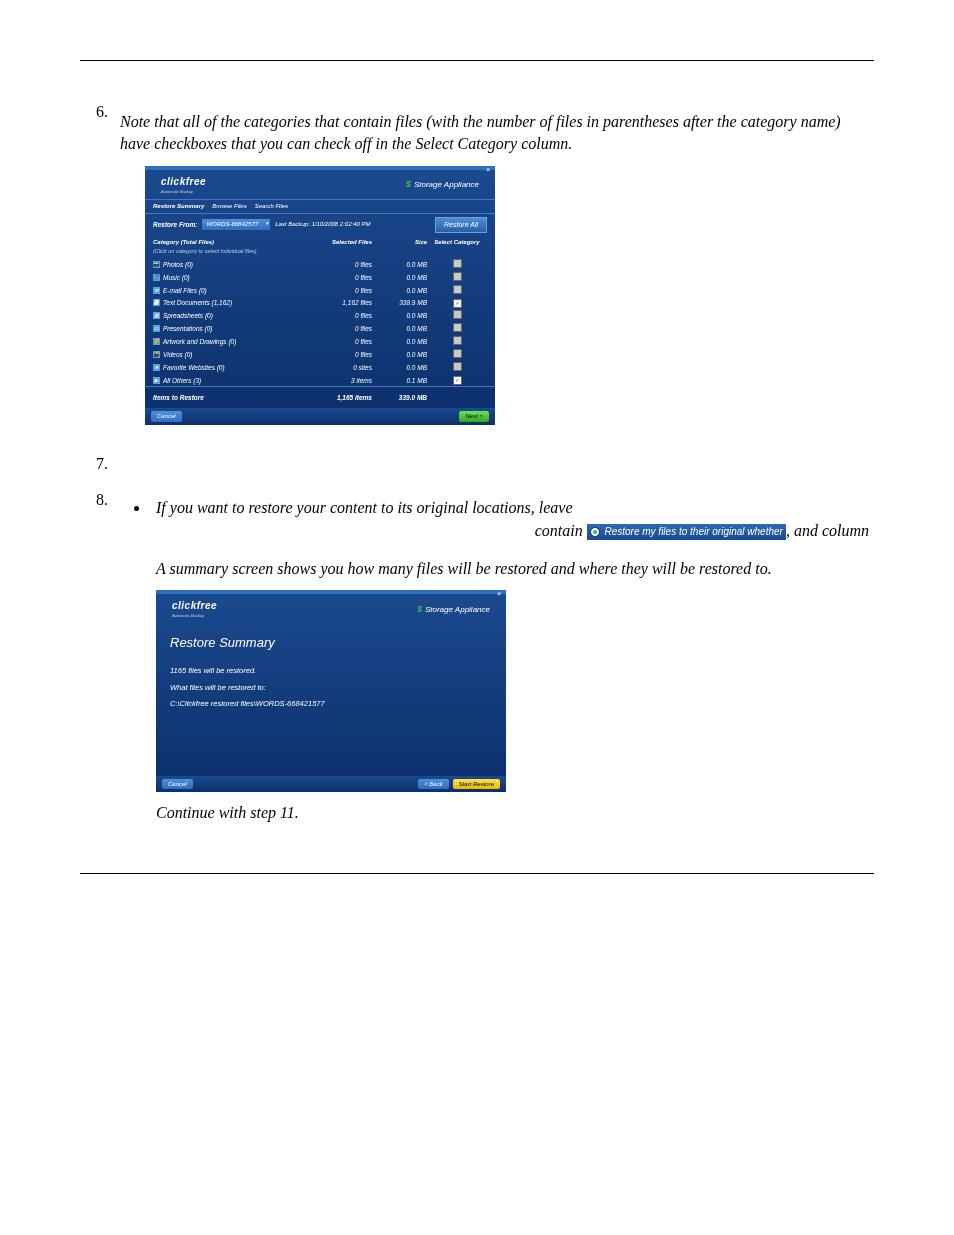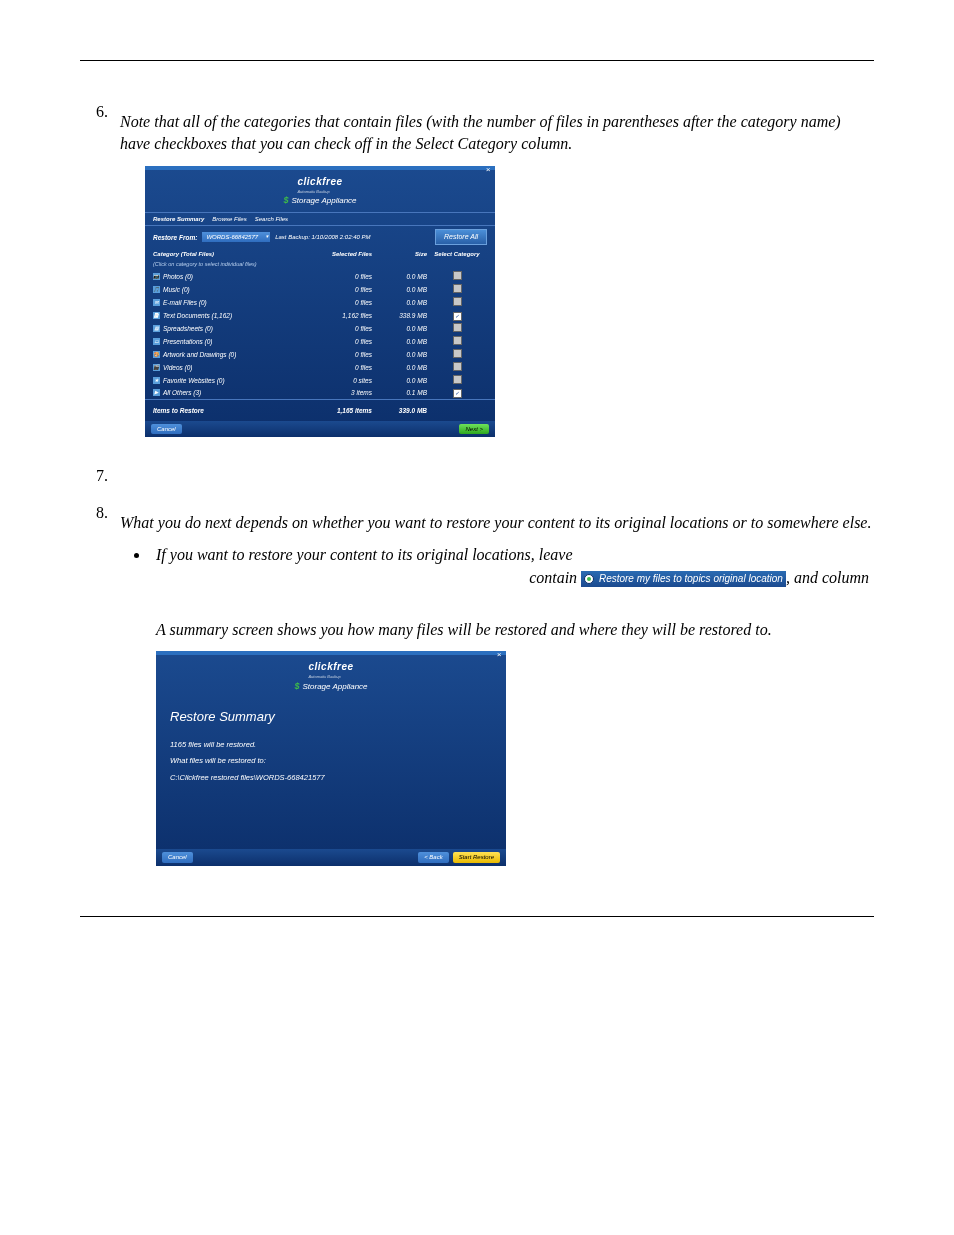--- a/index.html
+++ b/index.html
@@ -76,25 +76,24 @@
     .app-window .close-x {
       position: absolute;
       right: 2px;
       top: -2px;
       color: #fff;
       font-size: 8px;
       width: 10px;
       text-align: center;
     }
     .app-window .brand-bar {
-      padding: 5px 8px;
+      padding: 5px 16px;
       display: flex;
       justify-content: space-between;
       align-items: center;
-      flex-direction: column;
     }
     .app-window .brand {
       font-weight: bold;
       font-size: 10px;
       letter-spacing: 0.5px;
     }
     .app-window .brand-logo {
       font-size: 8px;
       display: flex;
       align-items: center;
@@ -431,33 +430,32 @@
 
     <li>
       <div class="num">7.</div>
       <div class="body">
       </div>
     </li>
 
     <li>
       <div class="num">8.</div>
       <div class="body">
-        <div class="para">What you do next depends on whether you want to restore your content to its original locations or to somewhere else.</div>
         <ul class="bullet-list">
           <li>
             <div>
               <span>If you want to restore your content to its original locations, leave</span>
             </div>
             <div style="text-align:right;padding-right:5px">
               <span>contain</span>
               <span class="inline-radio">
                 <span class="dot"></span>
-                <span>Restore my files to topics original location</span></span><span>, and column</span>
-            </div>
-            <div class="para" style="margin-top:30px">A summary screen shows you how many files will be restored and where they will be restored to.</div>
+                <span>Restore my files to their original whether</span></span><span>, and column</span>
+            </div>
+            <div class="para" style="margin-top:16px">A summary screen shows you how many files will be restored and where they will be restored to.</div>
 
             <div class="app-window w2">
               <div class="title-bar">
                 <div class="close-x">×</div>
               </div>
               <div class="brand-bar">
                 <div>
                   <div class="brand">clickfree</div>
                   <div style="font-size:4px;opacity:.7">Automatic Backup</div>
                 </div>
@@ -472,20 +470,21 @@
                 <div class="summary-line">What files will be restored to:</div>
                 <div class="summary-line">C:\Clickfree restored files\WORDS-668421577</div>
               </div>
               <div class="btn-row">
                 <span class="btn btn-cancel">Cancel</span>
                 <span class="btn btn-back">&lt; Back</span>
                 <span class="btn btn-start">Start Restore</span>
               </div>
             </div>
 
+            <div>Continue with step 11.</div>
           </li>
         </ul>
       </div>
     </li>
   </ol>
 
   <hr class="bottom-rule">
 </div>
 
 </body></html>

